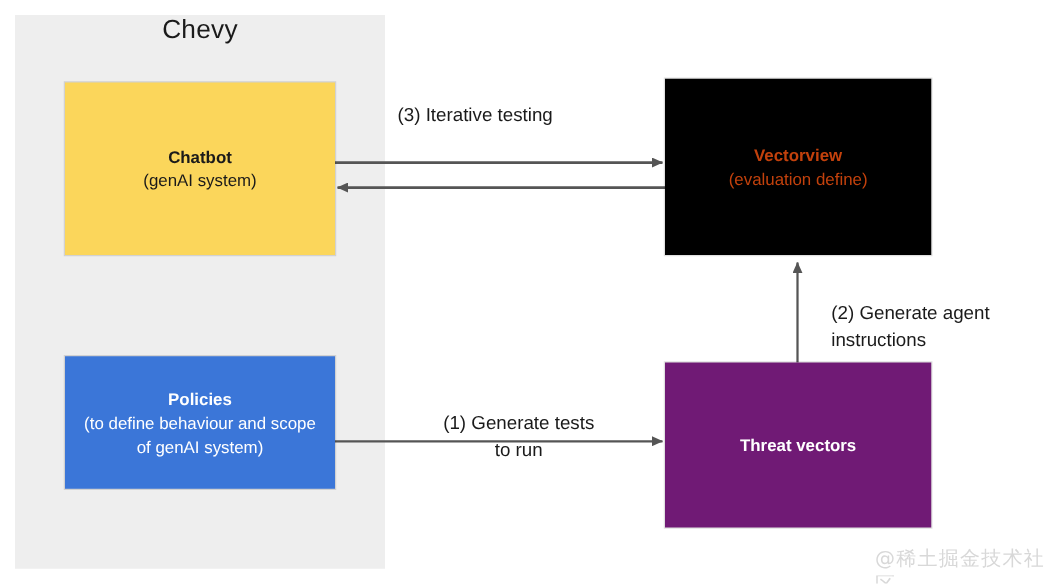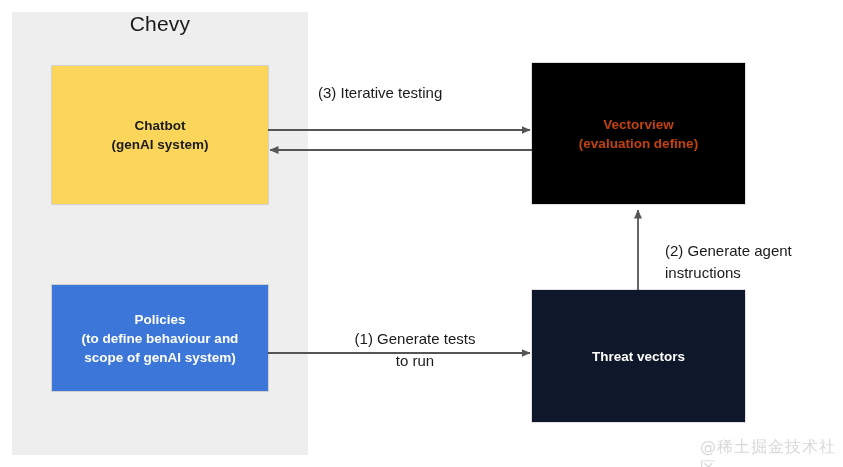--- a/index.html
+++ b/index.html
@@ -51,38 +51,38 @@
     box-shadow: 0 0 0 1px rgba(0,0,0,0.12);
   }
   .node .node-title {
     font-weight: bold;
     font-size: 13.5px;
     line-height: 19px;
   }
   .node .node-sub {
     font-size: 13.5px;
     line-height: 19px;
-    font-weight: bold;
+    font-weight: normal;
   }
 
   .node-chatbot {
     left: 52px;
     top: 66px;
     width: 216px;
     height: 138px;
     background: #fcd košt;
   }
   .node-chatbot {
     background: #fad košt;
   }
   
   .node-chatbot { background: #fbd65b; color: #1a1a1a; }
   .node-policies { left: 52px; top: 285px; width: 216px; height: 106px; background: #3b76d8; color: #ffffff; }
   .node-vectorview { left: 532px; top: 63px; width: 213px; height: 141px; background: #000000; color: #c2410c; }
-  .node-threat { left: 532px; top: 290px; width: 213px; height: 132px; background: #0f172a; color: #ffffff; }
+  .node-threat { left: 532px; top: 290px; width: 213px; height: 132px; background: #701a75; color: #ffffff; }
 
   
   .edge-label {
     position: absolute;
     font-size: 15px;
     line-height: 22px;
     color: #1a1a1a;
     white-space: pre-line;
   }
   .label-3 { left: 318px; top: 82px; width: 200px; text-align: left; }

